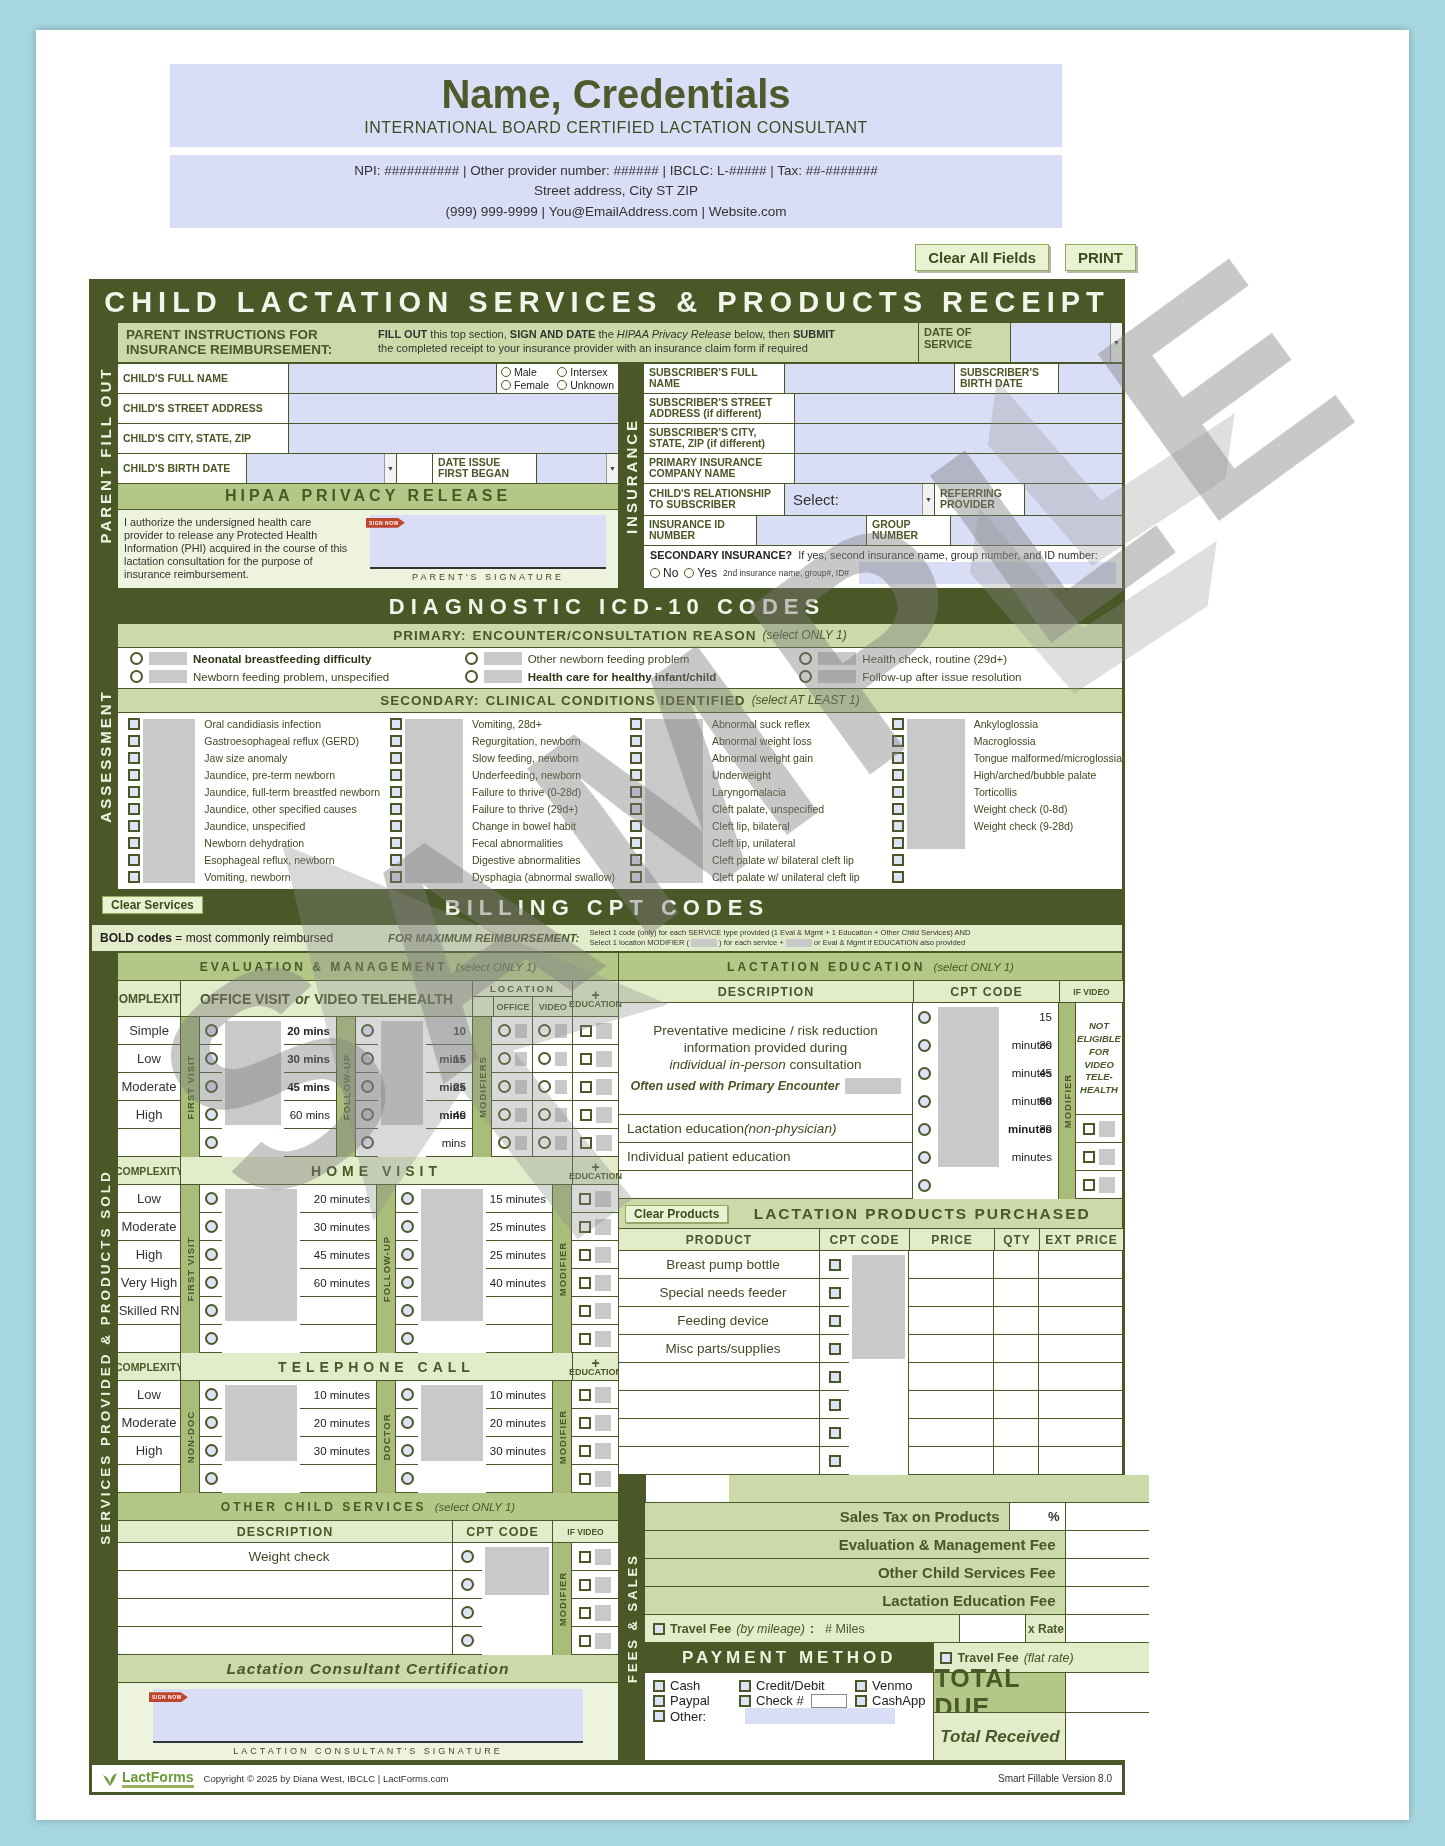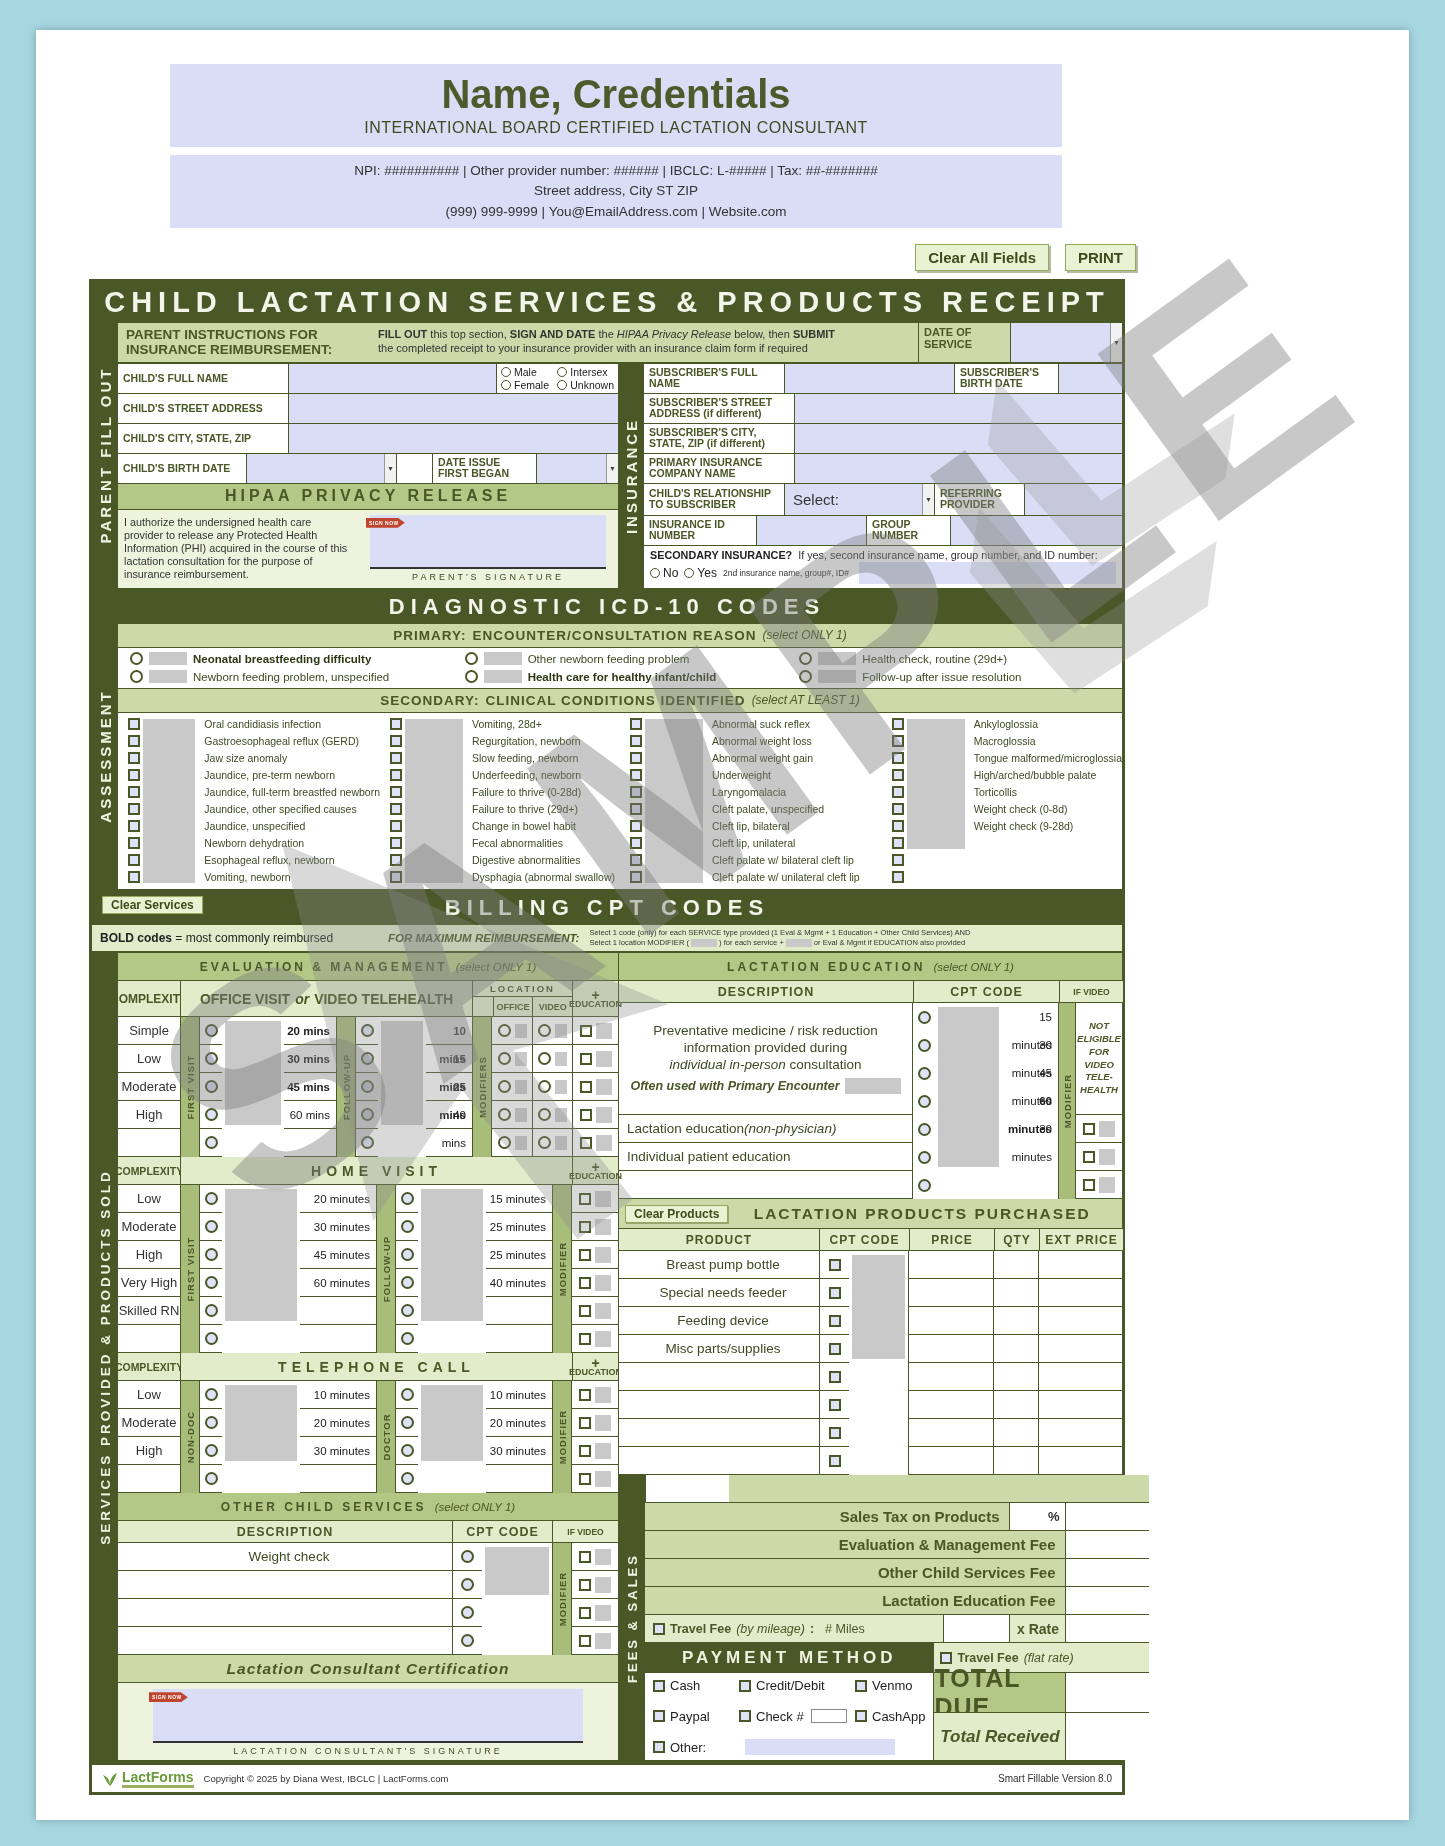--- a/index.html
+++ b/index.html
@@ -158,30 +158,30 @@
 .fees-wrap{display:flex;flex:1}
 .fees-main{flex:1;display:flex;flex-direction:column}
 .fee-row{display:flex;height:28px;border-bottom:1.5px solid var(--g1);background:var(--g3)}
 .fee-band{flex:1;display:flex;align-items:center;justify-content:flex-end;padding-right:10px;font-size:15px;font-weight:bold;color:var(--g1)}
 .fee-val{width:84px;background:#fff;border-left:1.5px solid var(--g1)}
 .fee-pct{width:56px;background:#fff;border-left:1.5px solid var(--g1);display:flex;align-items:center;justify-content:flex-end;
  padding-right:6px;font-weight:bold;color:#333;font-size:13px}
 .fee-row.travel{background:var(--g4)}
 .travel-band{flex:1;display:flex;align-items:center;gap:5px;padding-left:8px;font-size:12.5px;color:var(--g1)}
 .travel-in{width:66px;background:#fff;border-left:1.5px solid var(--g1)}
-.travel-rate{width:56px;border-left:1.5px solid var(--g1);display:flex;align-items:center;justify-content:center;
- font-size:14px;font-weight:bold;color:var(--g1)}
+.travel-rate{width:40px;border-left:1.5px solid var(--g1);display:flex;align-items:center;justify-content:center;
+ font-size:12px;font-weight:bold;color:var(--g1)}
 .pay-block{flex:1;display:flex;flex-direction:column}
 .pay-top{display:flex;height:30px;border-bottom:1.5px solid var(--g1)}
 .pay-title{flex:1;background:var(--g1);color:#f0f2e0;font-weight:bold;font-size:17px;letter-spacing:4px;
  display:flex;align-items:center;justify-content:center}
 .flat-wrap{width:216px;background:var(--g4);border-left:1.5px solid var(--g1);display:flex;align-items:center;gap:5px;
  padding-left:6px;font-size:12.5px;color:var(--g1)}
 .pay-main{display:flex;flex:1}
-.pay-opts{flex:1;background:#fff;padding:5px 8px;display:flex;flex-direction:column;justify-content:space-between}
+.pay-opts{flex:1;background:#fff;padding:5px 8px;display:flex;flex-direction:column;}
 .po-row{display:flex;align-items:center}
 .po-row label{display:flex;align-items:center;gap:5px;font-size:13px;color:#222}
 .po-row label:nth-child(1){width:86px}
 .po-row label:nth-child(2){width:116px}
 .check-in{width:36px;height:14px;background:#fff;border:1px solid #888;margin-left:2px}
 .other-in{flex:1;height:16px;background:var(--lav);margin-left:6px;max-width:150px}
 .pay-totals{width:216px;border-left:1.5px solid var(--g1);display:flex;flex-direction:column}
 .td-row{display:flex;height:40px;border-bottom:1.5px solid var(--g1)}
 .td-band{flex:1;background:var(--g2);display:flex;align-items:center;justify-content:center;
  font-size:25px;font-weight:800;color:var(--g1);letter-spacing:1px}

